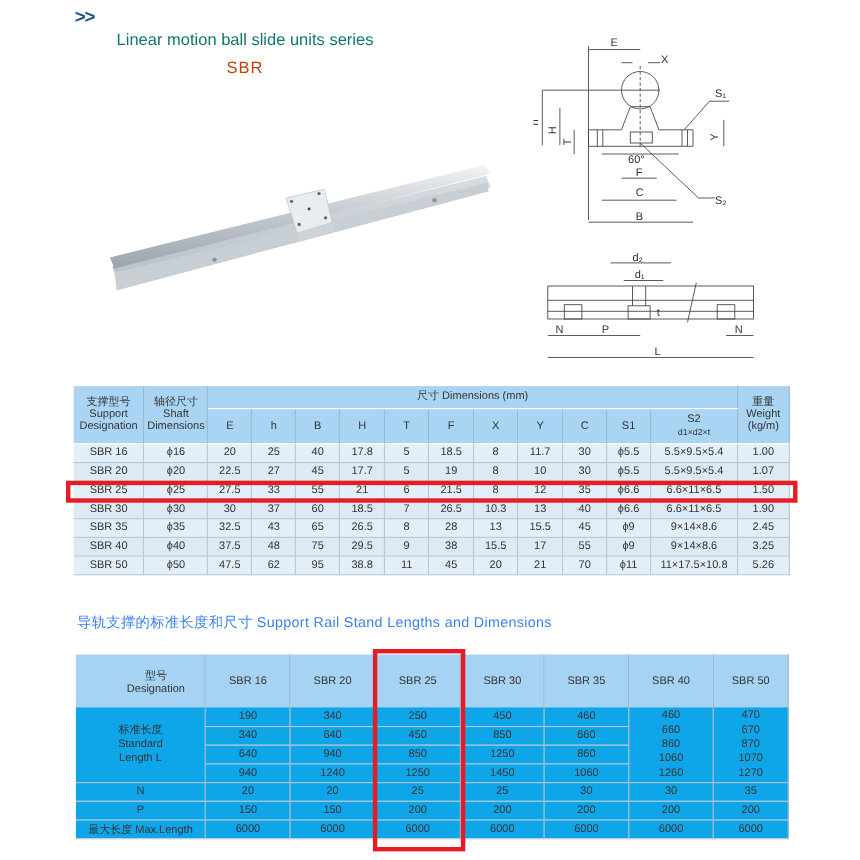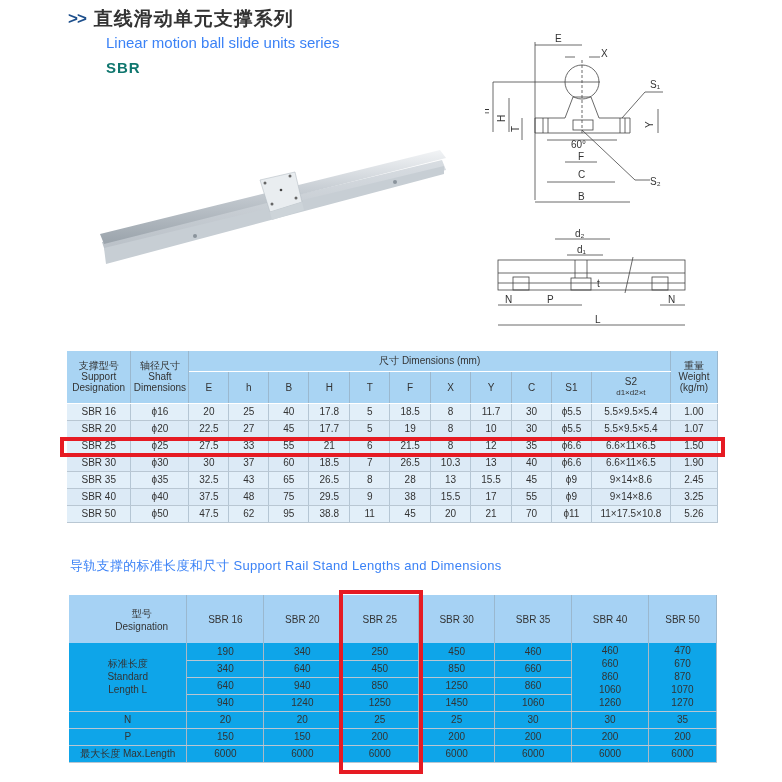--- a/index.html
+++ b/index.html
@@ -2,22 +2,22 @@
 <html><head>
 <meta charset="utf-8">
 <style>
   * { box-sizing: border-box; margin: 0; padding: 0; }
   html, body { width: 782px; height: 782px; background: #ffffff; overflow: hidden; }
   body { position: relative; font-family: "Liberation Sans", "DejaVu Sans", sans-serif; color: #333; }
 
   .hdr { position: absolute; left: 68px; top: 6px; }
   .hdr .l1 { display: flex; align-items: center; font-size: 19px; color: #333; font-weight: bold; letter-spacing: 1px; }
   .hdr .arrows { color: #1d4f8c; font-weight: bold; font-size: 17px; margin-right: 8px; letter-spacing: -1px; }
-  .hdr .l2 { font-size: 15px; color: #3b82f6; margin-left: 38px; margin-top: 2px; }
-  .hdr .l3 { font-size: 15px; color: #0f766e; font-weight: bold; margin-left: 38px; margin-top: 8px; letter-spacing: 1px; }
+  .hdr .l2 { font-size: 15px; color: #0f766e; margin-left: 38px; margin-top: 2px; }
+  .hdr .l3 { font-size: 15px; color: #c2410c; font-weight: normal; margin-left: 38px; margin-top: 8px; letter-spacing: 1px; text-align: center; }
 
   .product { position: absolute; left: 90px; top: 130px; width: 380px; height: 150px; }
   .diag1 { position: absolute; left: 485px; top: 30px; width: 200px; height: 180px; }
   .diag2 { position: absolute; left: 485px; top: 225px; width: 210px; height: 110px; }
 
   table { border-collapse: collapse; }
   .t1 { position: absolute; left: 67px; top: 351px; width: 651px; font-size: 10px; }
   .t1 th { background: #a9d4f3; color: #333; font-weight: normal; border-right: 1px solid #9ab8cf; border-bottom: 1px solid #ffffff; padding: 0; line-height: 11px; }
   .t1 td { background: #e2eff9; text-align: center; border-right: 1px solid #b5c6d4; border-bottom: 1px solid #b9c7d3; height: 17px; padding: 0; color: #333; }
   .t1 tr:nth-child(even) td { background: #dceaf6; }
@@ -32,21 +32,20 @@
   .t2 td.stack { line-height: 13px; vertical-align: middle; }
 
   .hl2 { position: absolute; left: 339px; top: 590px; width: 84px; height: 184px; border: 4px solid #e61b23; }
 </style>
 </head>
 <body>
 
 <div class="hdr">
   <div class="l1">
     <span class="arrows">&gt;&gt;</span>
-    <span>直线滑动单元支撑系列</span>
   </div>
   <div class="l2">Linear motion ball slide units series</div>
   <div class="l3">SBR</div>
 </div>
 
 <svg class="product" viewBox="0 0 380 150">
   <defs>
     <linearGradient id="rod" x1="0" y1="0" x2="0" y2="1">
       <stop offset="0" stop-color="#f2f4f6"></stop>
       <stop offset="0.4" stop-color="#c9cfd5"></stop>

